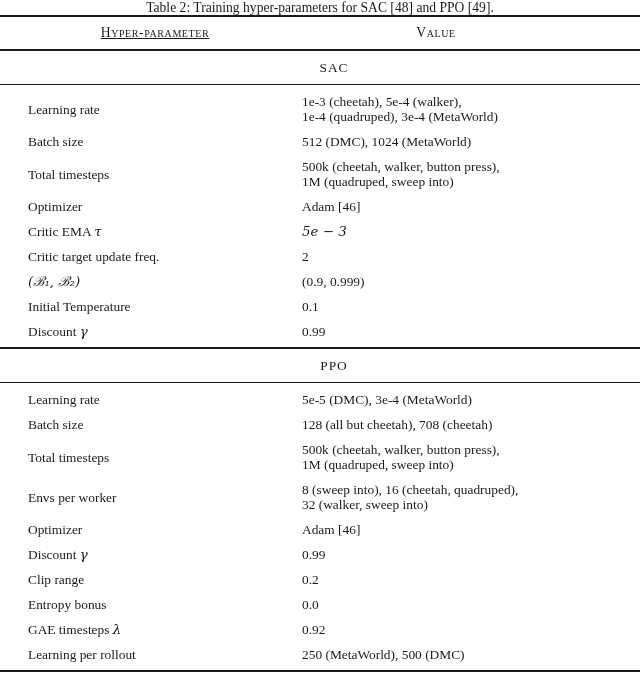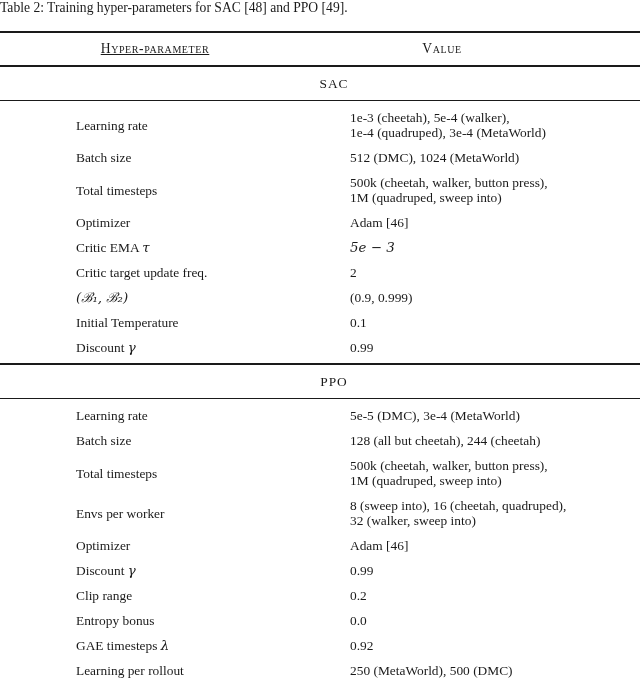--- a/index.html
+++ b/index.html
@@ -11,23 +11,23 @@
     position: relative;
     width: 640px;
     height: 678px;
     background: #ffffff;
     color: #1a1a1a;
     font-family: "Liberation Serif", "DejaVu Serif", serif;
     font-size: 13.4px;
     overflow: hidden;
   }
   .caption {
-    height: 31px;
+    height: 15px;
     line-height: 15px;
-    text-align: left;
+    text-align: center;
     font-size: 13.6px;
     white-space: nowrap;
   }
   .rule {
     width: 640px;
     background: #1a1a1a;
   }
   .rule.thick { height: 2px; }
   .rule.thin  { height: 1px; }
   .header-row {
@@ -37,21 +37,21 @@
   .header-cell {
     position: absolute;
     top: 8px;
     font-variant: small-caps;
     letter-spacing: 0.6px;
     font-size: 13.6px;
     text-align: center;
     white-space: nowrap;
   }
   .header-cell.param { left: 0;   width: 310px; text-decoration: underline; }
-  .header-cell.value { left: 292px; width: 300px; }
+  .header-cell.value { left: 286px; width: 300px; }
   .section-title {
     height: 33px;
     line-height: 33px;
     text-align: center;
     letter-spacing: 1px;
     font-size: 13.4px;
     white-space: nowrap;
     padding-left: 28px;
   }
   .rows {
@@ -62,21 +62,20 @@
     align-items: center;
     padding: 5px 0;
     line-height: 15px;
   }
   .row-label {
     flex: none;
     width: 274px;
     padding-left: 28px;
     box-sizing: content-box;
     white-space: nowrap;
-    margin-left: 48px;
   }
   .row-value {
     flex: 1;
     white-space: nowrap;
   }
   .vline { display: block; }
   .math {
     font-style: italic;
     font-family: "DejaVu Serif", "Liberation Serif", serif;
   }
@@ -167,21 +166,21 @@
   <div class="rows">
     <div class="row">
       <div class="row-label"><span>Learning rate</span></div>
       <div class="row-value">
           <span class="vline">5e-5 (DMC), 3e-4 (MetaWorld)</span>
         </div>
     </div>
     <div class="row">
       <div class="row-label"><span>Batch size</span></div>
       <div class="row-value">
-          <span class="vline">128 (all but cheetah), 244 (cheetah)</span>
+          <span class="vline">128 (all but cheetah), 708 (cheetah)</span>
         </div>
     </div>
     <div class="row">
       <div class="row-label"><span>Total timesteps</span></div>
       <div class="row-value">
           <span class="vline">500k (cheetah, walker, button press),</span>
           <span class="vline">1M (quadruped, sweep into)</span>
         </div>
     </div>
     <div class="row">

